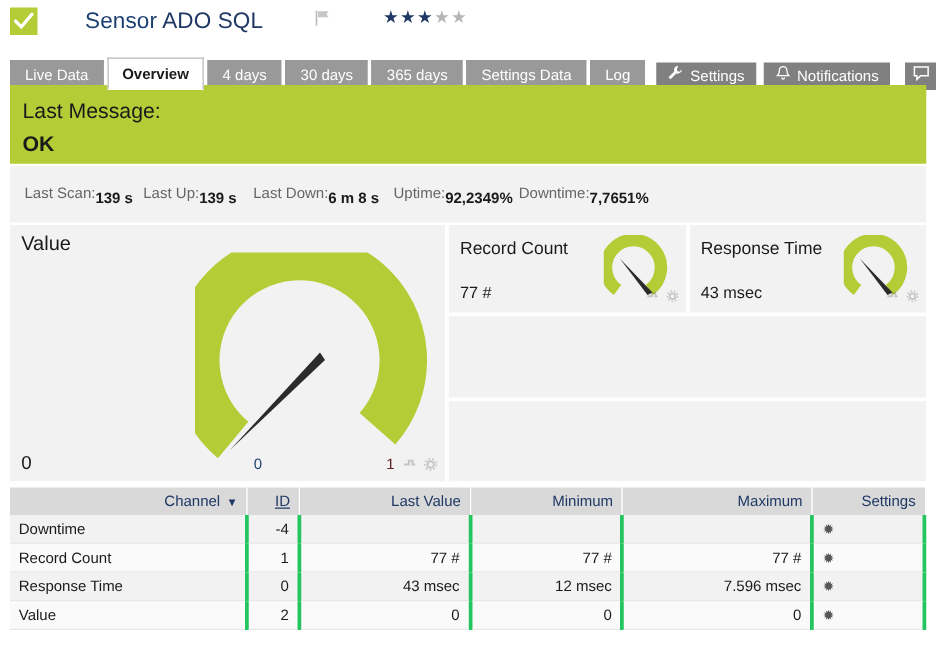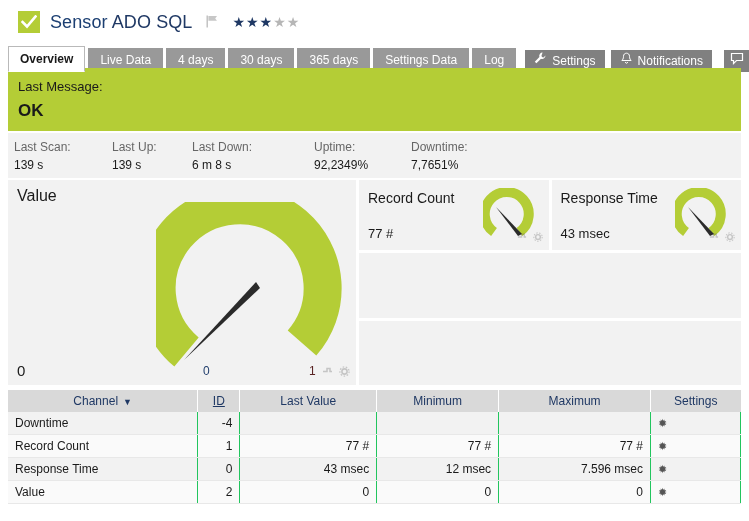--- a/index.html
+++ b/index.html
@@ -9,22 +9,22 @@
     background: #ffffff;
     font-family: "Liberation Sans", sans-serif;
     font-size: 12px;
     color: #333;
     overflow: hidden;
   }
   .page { position: relative; width: 749px; height: 521px; background:#fff; }
 
   
   .header {
-    display: flex; align-items: center;
-    height: 38px; padding: 6px 0 0 18px;
+    display: flex; align-items: flex-start;
+    height: 38px; padding: 6px 0 0 8px; gap: 28px;
   }
   .status-box {
     width: 22px; height: 22px; background: #b4cd36;
     display: flex; align-items: center; justify-content: center;
     margin-right: 10px; flex: 0 0 auto;
   }
   .status-box svg { display:block; }
   .title {
     font-size: 18px; color: #1c3f72; font-weight: normal;
     white-space: nowrap; letter-spacing: 0.1px;
@@ -71,32 +71,32 @@
   .greenrule {
     position: absolute; left: 8px; right: 8px; bottom: 0;
     height: 4px; background: #b4cd36; z-index: 1;
   }
 
   
   .banner {
     margin: 0 8px; background: #b4cd36; color: #1a1a1a;
     padding: 7px 10px 10px 10px; height: 59px;
   }
-  .banner .lbl { font-size: 13px; }
+  .banner .lbl { font-size: 17px; }
   .banner .msg { font-size: 17px; font-weight: bold; margin-top: 7px; }
 
   
   .statusstrip {
     margin: 2px 8px 0 8px; background: #f2f2f2;
     height: 45px; display: flex; align-items: center;
     padding-left: 6px;
   }
-  .sfield { display: flex; flex-direction: column; justify-content: center; }
+  .sfield { display: flex; flex-direction: row; justify-content: center; }
   .sfield .k { color: #666666; font-size: 12px; }
-  .sfield .v { color: #1a1a1a; font-size: 12px; font-weight: normal; margin-top: 4px; }
+  .sfield .v { color: #1a1a1a; font-size: 12px; font-weight: bold; margin-top: 4px; }
 
   
   .gaugewrap { margin: 2px 8px 0 8px; display: flex; gap: 3px; height: 205px; }
   .bigpanel {
     position: relative; width: 348px; background: #f2f2f2; flex: 0 0 348px;
   }
   .bigpanel .gtitle { position:absolute; left: 9px; top: 7px; font-size: 16px; color: #1a1a1a; }
   .bigpanel .gvalue { position:absolute; left: 9px; bottom: 6px; font-size: 15px; color: #1a1a1a; }
   .bigpanel .axis-min { position:absolute; left: 195px; bottom: 7px; font-size: 12px; color: #24406e; }
   .bigpanel .axis-max { position:absolute; left: 301px; bottom: 7px; font-size: 12px; color: #5a2323; }
@@ -115,29 +115,29 @@
 
   
   table.channels {
     margin: 5px 8px 0 8px;
     width: 733px;
     border-collapse: collapse;
     font-size: 12px;
   }
   table.channels thead th {
     background: #d9d9d9; color: #1f3864;
-    font-weight: normal; text-align: center;
+    font-weight: normal; text-align: right;
     padding: 4px 7px; height: 21px;
     border-right: 1px solid #ffffff;
     white-space: nowrap;
   }
   table.channels thead th:last-child { border-right: none; }
   table.channels tbody td {
     padding: 4px 7px; height: 22px;
-    border-right: 1px solid #22c55e;
+    border-right: 3px solid #22c55e;
     border-bottom: 1px solid #e8e8e8;
     color: #1a1a1a; white-space: nowrap;
   }
   table.channels tbody tr:nth-child(odd) td { background: #f2f2f2; }
   table.channels tbody tr:nth-child(even) td { background: #fafafa; }
   td.num, th.num { text-align: right; }
   td.gearcell { border-right: none; text-align: left; }
   .gear { color: #555; font-size: 11px; }
   .sort-caret { font-size: 9px; margin-left: 5px; color:#1f3864; }
   .colw-ch { width: 190px; }
@@ -167,22 +167,22 @@
         <rect x="0.5" y="0.5" width="1.4" height="12" fill="#8a8a8a"></rect>
         <path d="M2.4 1 L11 1 L9.2 3.4 L11 5.8 L2.4 5.8 Z" fill="#9a9a9a"></path>
       </svg>
     </span>
     <span class="stars">
       <span class="star-on">★</span><span class="star-on">★</span><span class="star-on">★</span><span class="star-off">★</span><span class="star-off">★</span>
     </span>
   </div>
 
   <div class="tabbar">
+    <div class="tab"><span>Live Data</span></div>
     <div class="tab active"><span>Overview</span></div>
-    <div class="tab"><span>Live Data</span></div>
     <div class="tab"><span>4 days</span></div>
     <div class="tab"><span>30 days</span></div>
     <div class="tab"><span>365 days</span></div>
     <div class="tab"><span>Settings Data</span></div>
     <div class="tab"><span>Log</span></div>
 
     <div class="tool-group">
       <div class="toolbtn">
         <span>
           <svg width="13" height="13" viewBox="0 0 13 13" aria-hidden="true">

